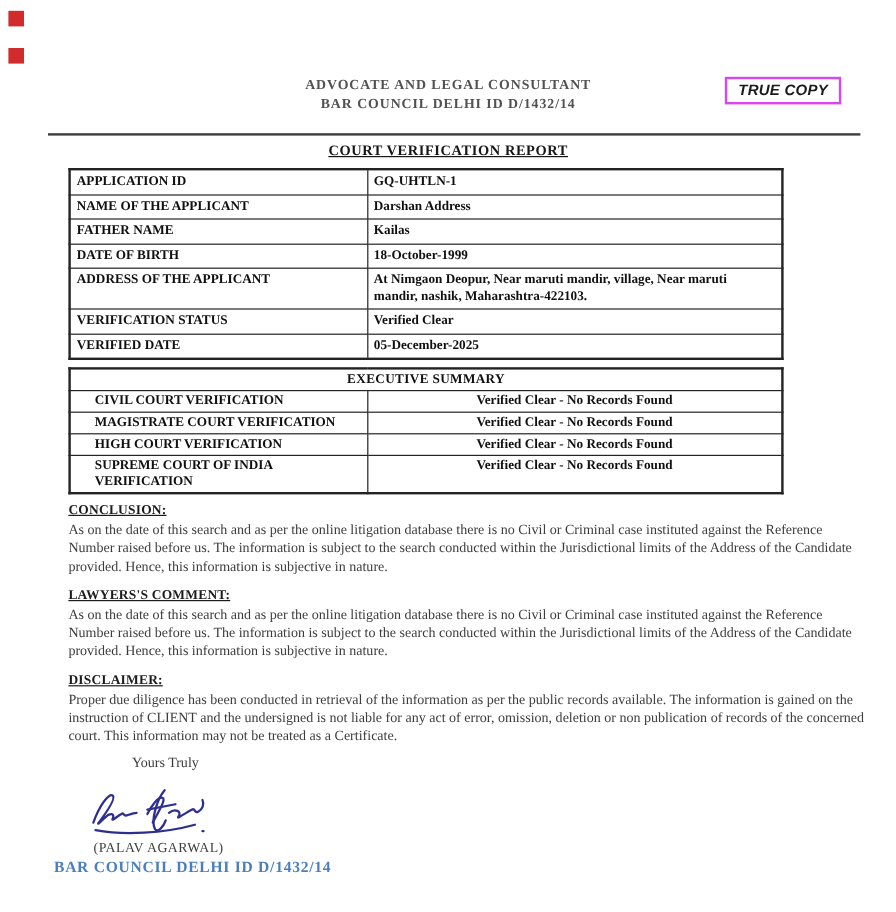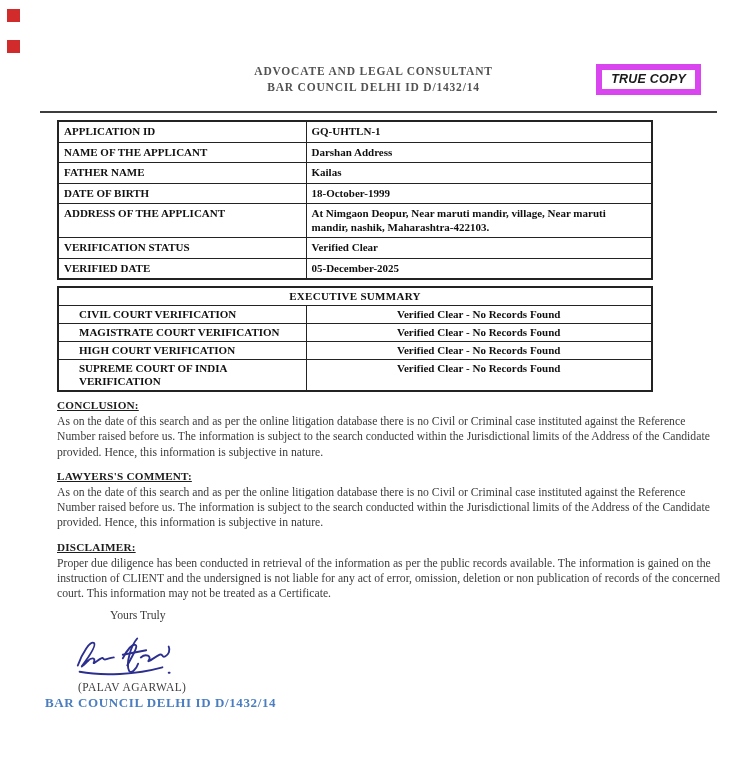--- a/index.html
+++ b/index.html
@@ -7,21 +7,21 @@
   .page {
     position:relative; width:747px; height:760px; background:#ffffff;
     font-family:"Liberation Serif", serif; color:#1b1b1b; overflow:hidden;
   }
   .red-marker { position:absolute; left:7px; width:13px; height:13px; background:#d22b2b; }
   .red-marker.m1 { top:9px; }
   .red-marker.m2 { top:40px; }
 
   .stamp {
     position:absolute; top:64px; right:46px;
-    border:6px solid #d946ef; padding:2px 9px 3px 9px;
+    border:2px solid #d946ef; padding:2px 9px 3px 9px;
     font-family:"Liberation Sans", sans-serif;
     font-style:italic; font-weight:bold; font-size:12.5px; color:#1a1a1a;
     letter-spacing:0.2px; background:#fff;
   }
 
   .header-block {
     padding-top:63px; text-align:center;
     font-size:11.5px; font-weight:bold; letter-spacing:0.8px;
     line-height:16px; color:#525252;
   }
@@ -77,20 +77,21 @@
 
   <div class="stamp">TRUE COPY</div>
 
   <div class="header-block">
     <div>ADVOCATE AND LEGAL CONSULTANT</div>
     <div>BAR COUNCIL DELHI ID D/1432/14</div>
   </div>
 
   <div class="divider"></div>
 
+  <div class="report-title">COURT VERIFICATION REPORT</div>
 
   <table class="doc-table">
     <tbody>
       <tr>
         <td class="lbl">APPLICATION ID</td>
         <td>GQ-UHTLN-1</td>
       </tr>
       <tr>
         <td class="lbl">NAME OF THE APPLICANT</td>
         <td>Darshan Address</td>

